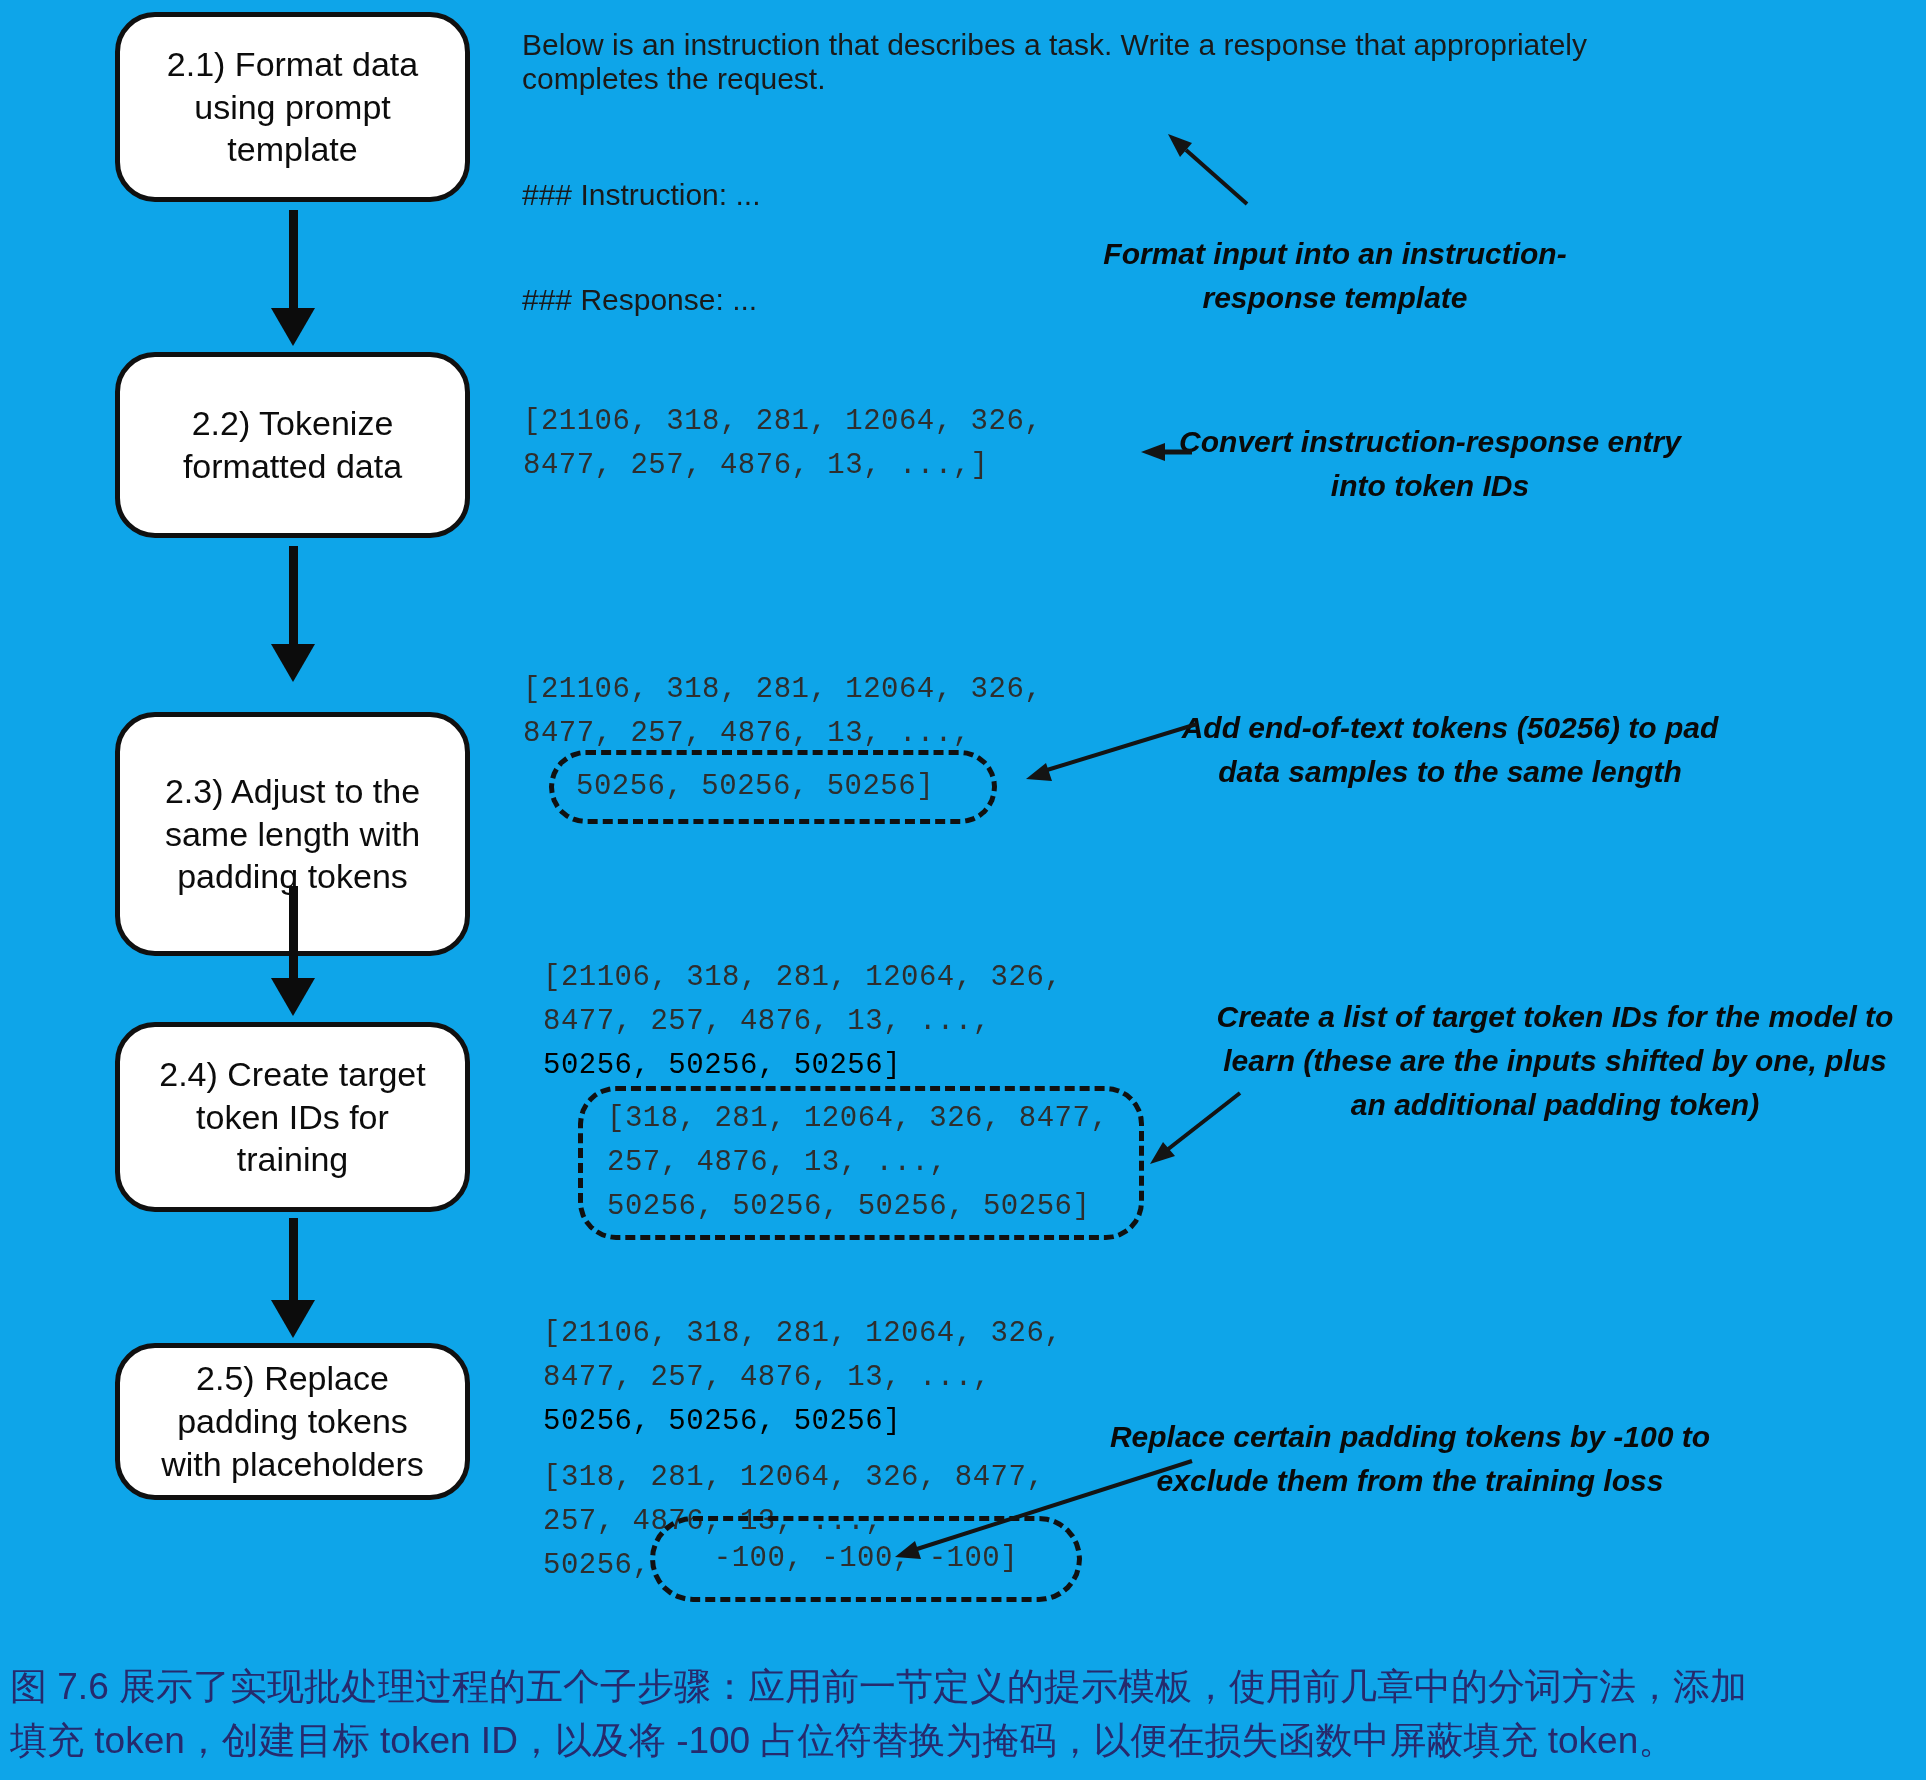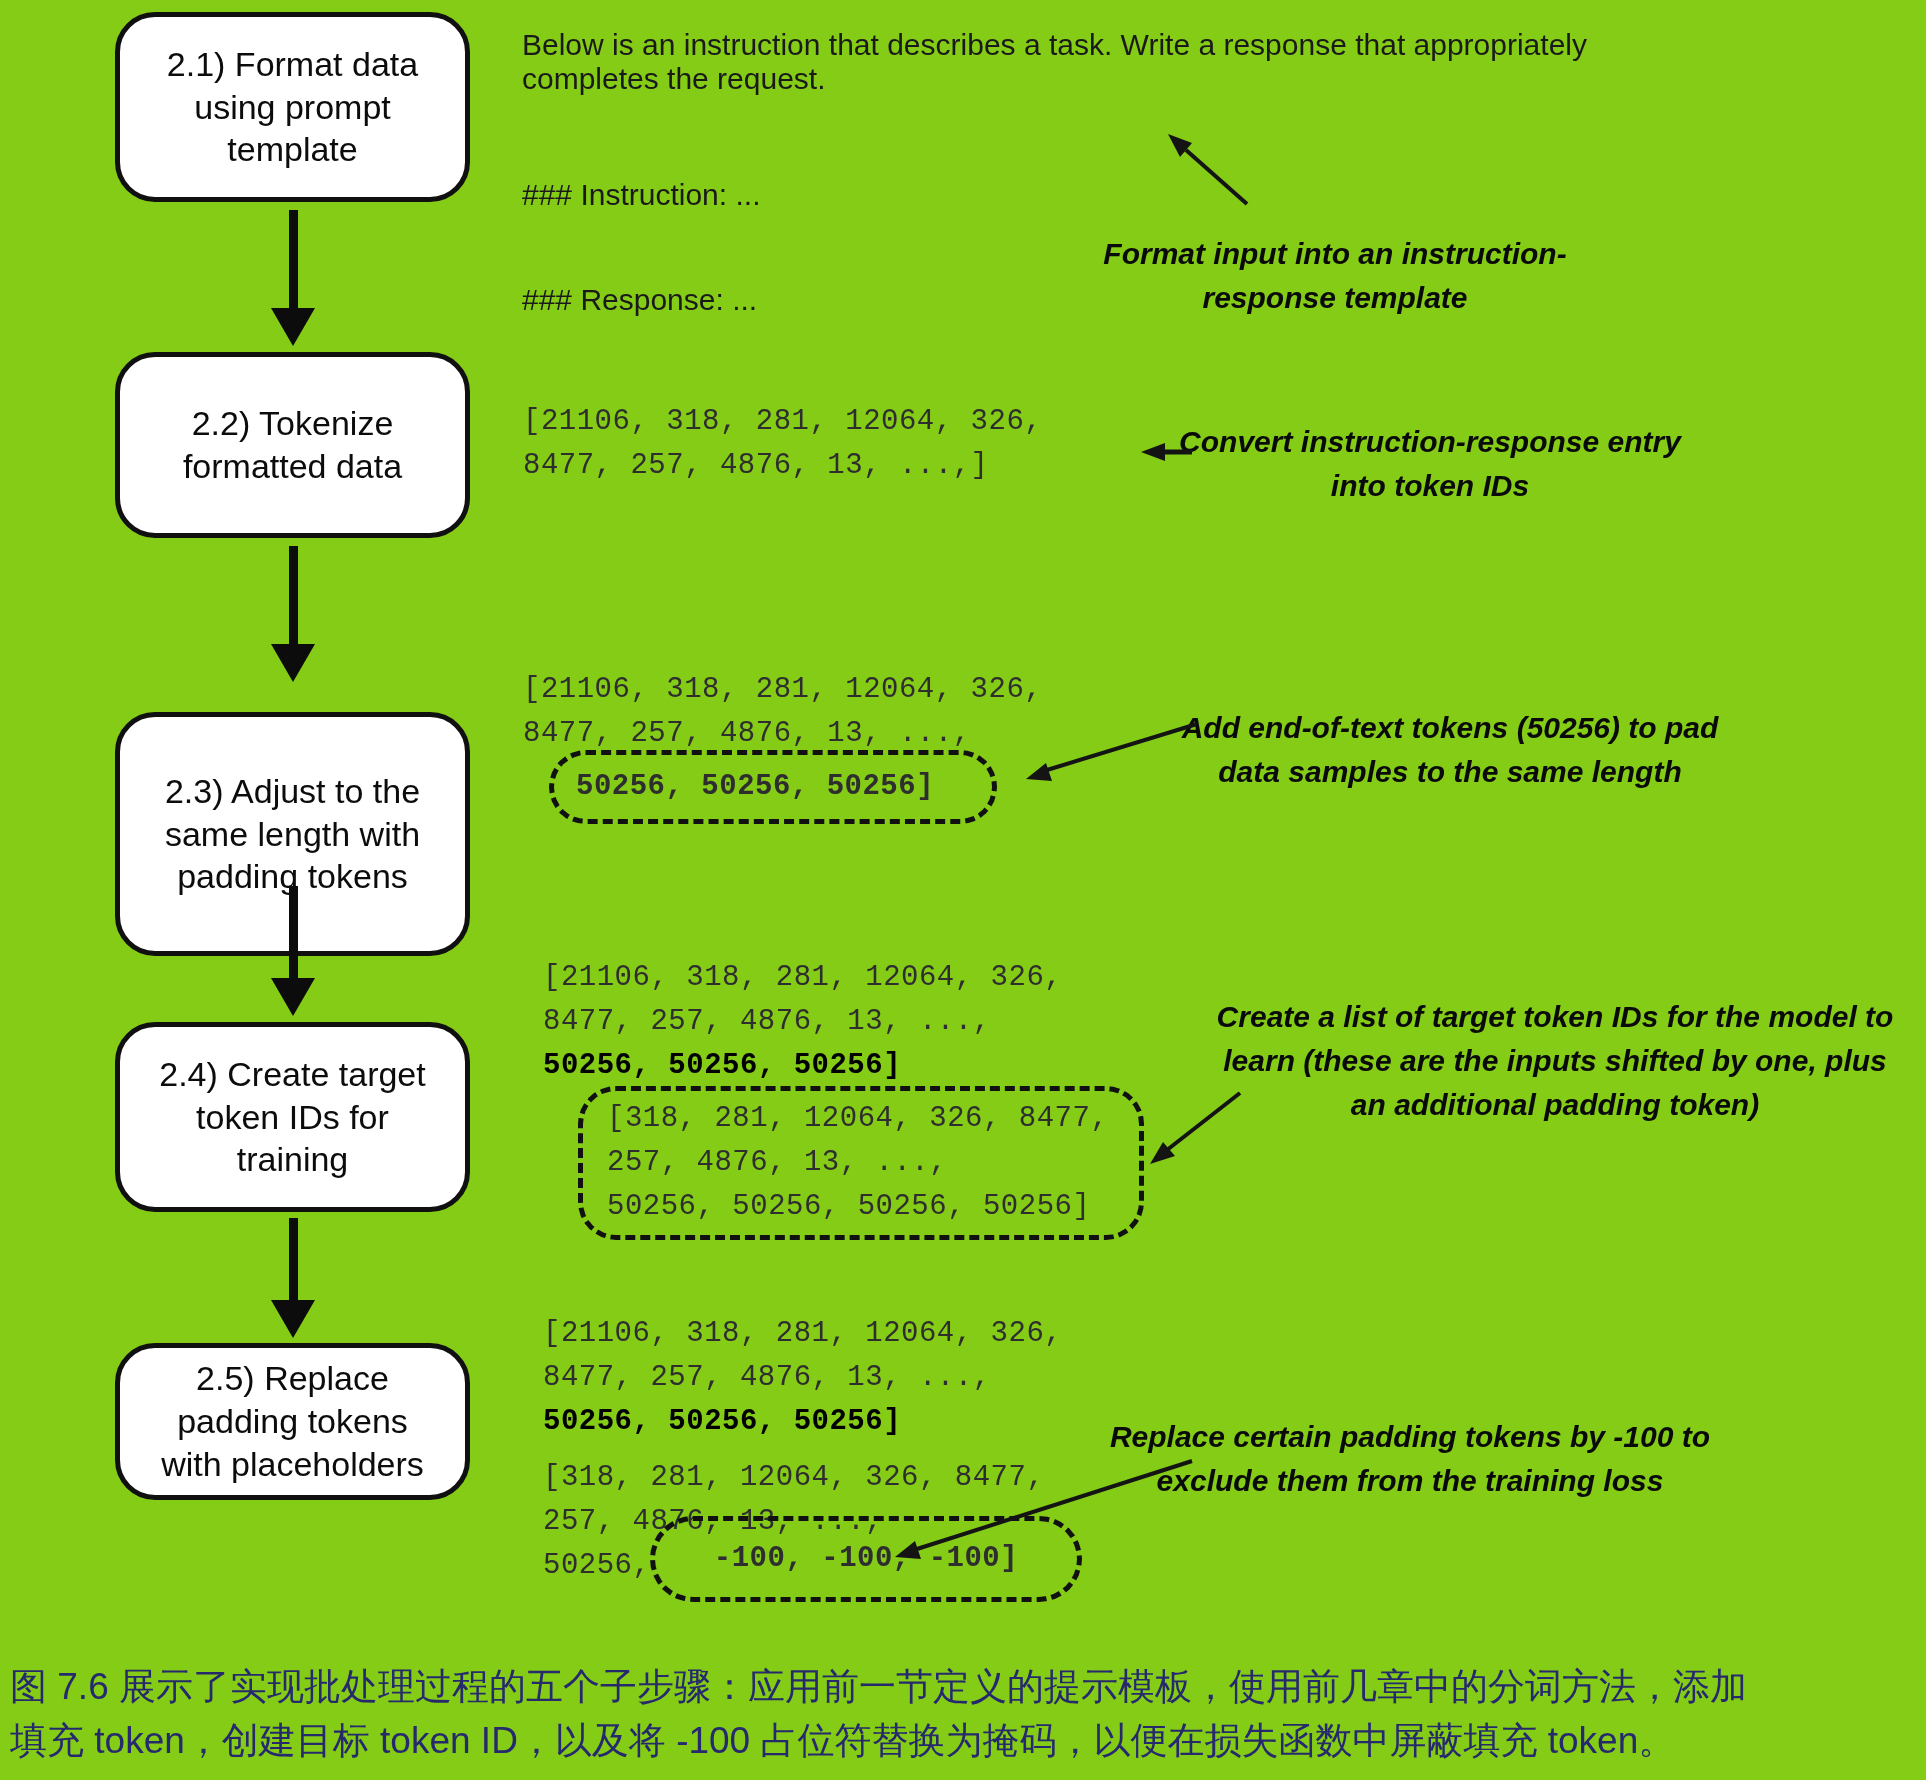--- a/index.html
+++ b/index.html
@@ -1,19 +1,19 @@
 <!DOCTYPE html>
 <html><head>
 <meta charset="utf-8">
 <style>
   html,body{margin:0;padding:0;background:#ffffff;}
   #page{
     position:relative;
     width:1926px;height:1780px;
-    background:#84cc16;
+    background:#0ea5e9;
     font-family:"Liberation Sans",sans-serif;
     color:#111;
     overflow:hidden;
   }
   .pre{white-space:pre-line;}
   
   .fbox{
     position:absolute;left:115px;width:355px;
     border:5px solid #101010;border-radius:40px;background:#fff;
     display:flex;align-items:center;justify-content:center;
@@ -31,21 +31,21 @@
     border-left:22px solid transparent;border-right:22px solid transparent;
     border-top:38px solid #0c0c0c;
   }
   
   .ptext{position:absolute;font-size:30px;line-height:34px;color:#1a1a1a;}
   
   .mono{
     position:absolute;font-family:"Liberation Mono","DejaVu Sans Mono",monospace;
     font-size:29px;line-height:44px;color:#2e2e2e;letter-spacing:0.5px;
   }
-  .mono .b, .monob{font-weight:bold;color:#000;}
+  .mono .b, .monob{font-weight:normal;color:#000;}
   .dashbox{
     position:absolute;border:5px dashed #111;border-radius:38px;
     box-sizing:border-box;background:transparent;
     display:flex;align-items:center;
   }
   .dashbox .inner{
     font-family:"Liberation Mono","DejaVu Sans Mono",monospace;
     font-size:29px;line-height:44px;letter-spacing:0.5px;color:#2e2e2e;
   }
   

